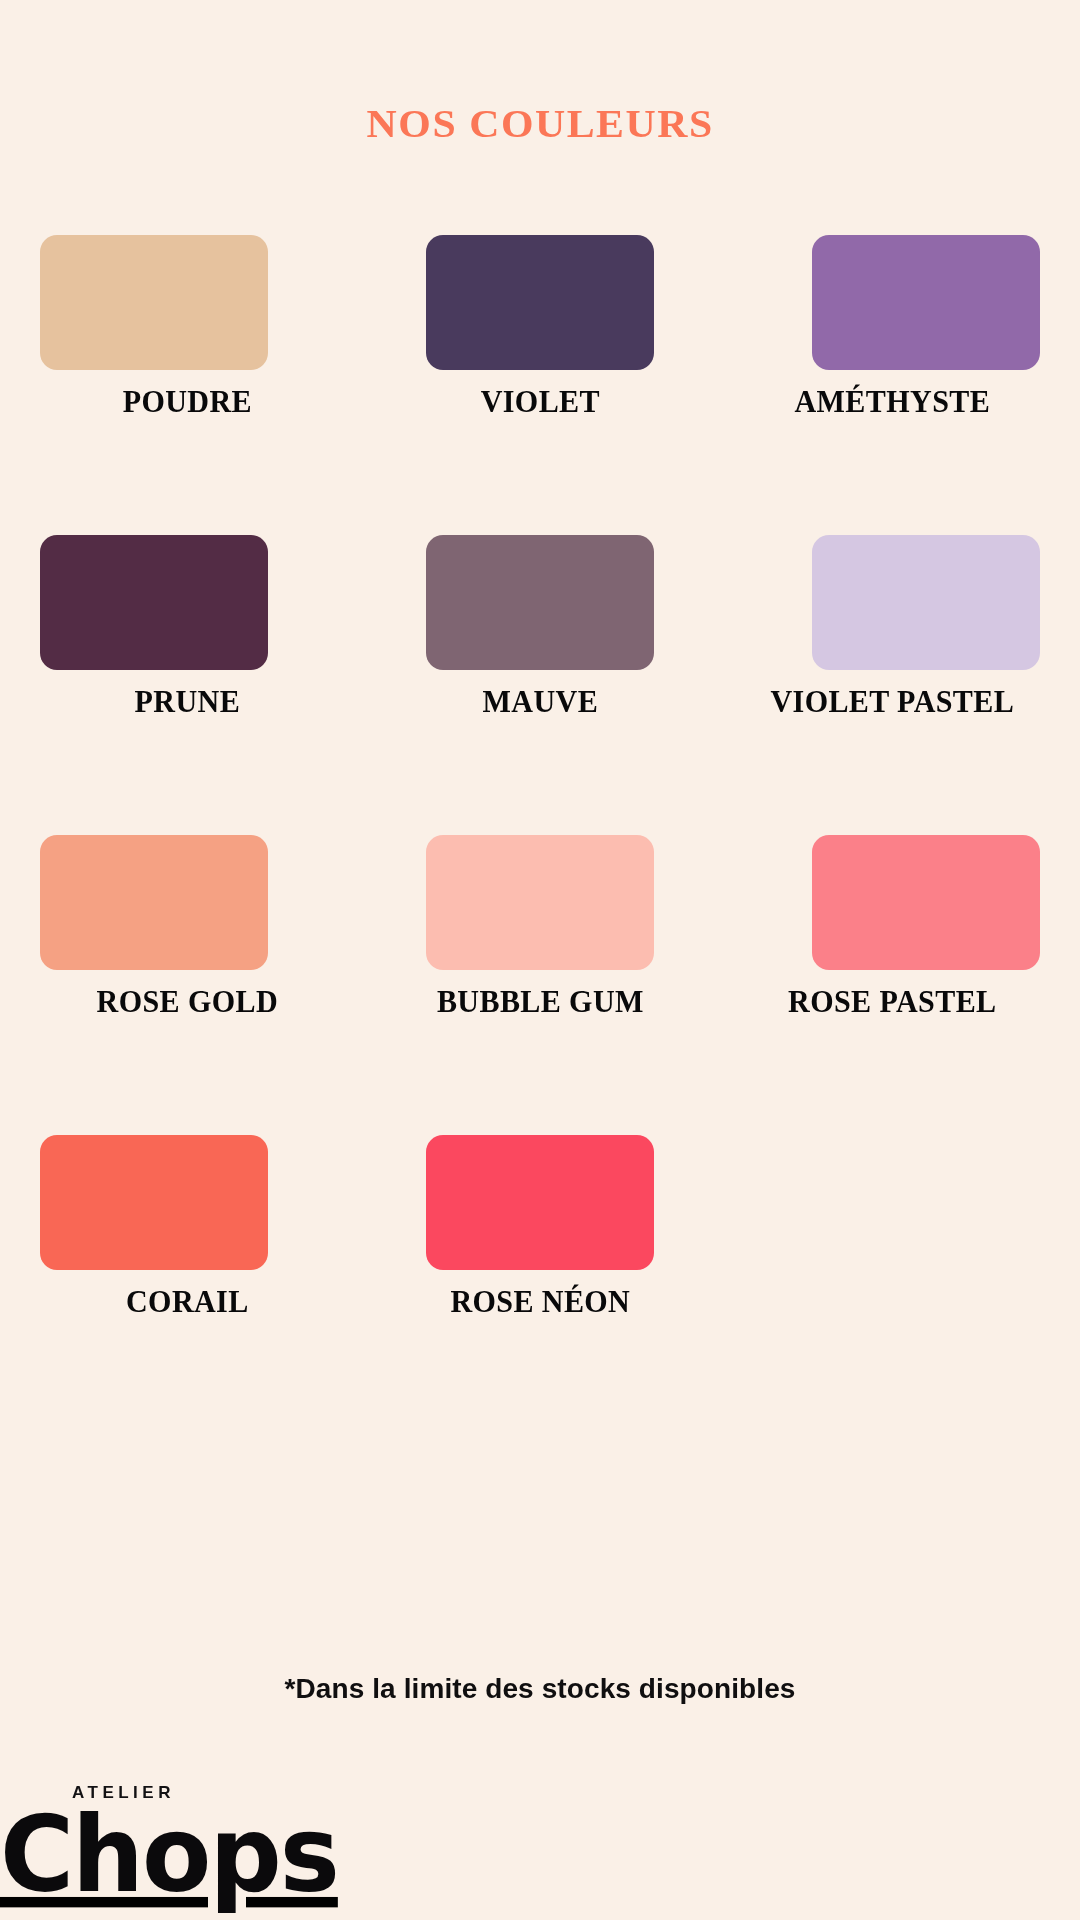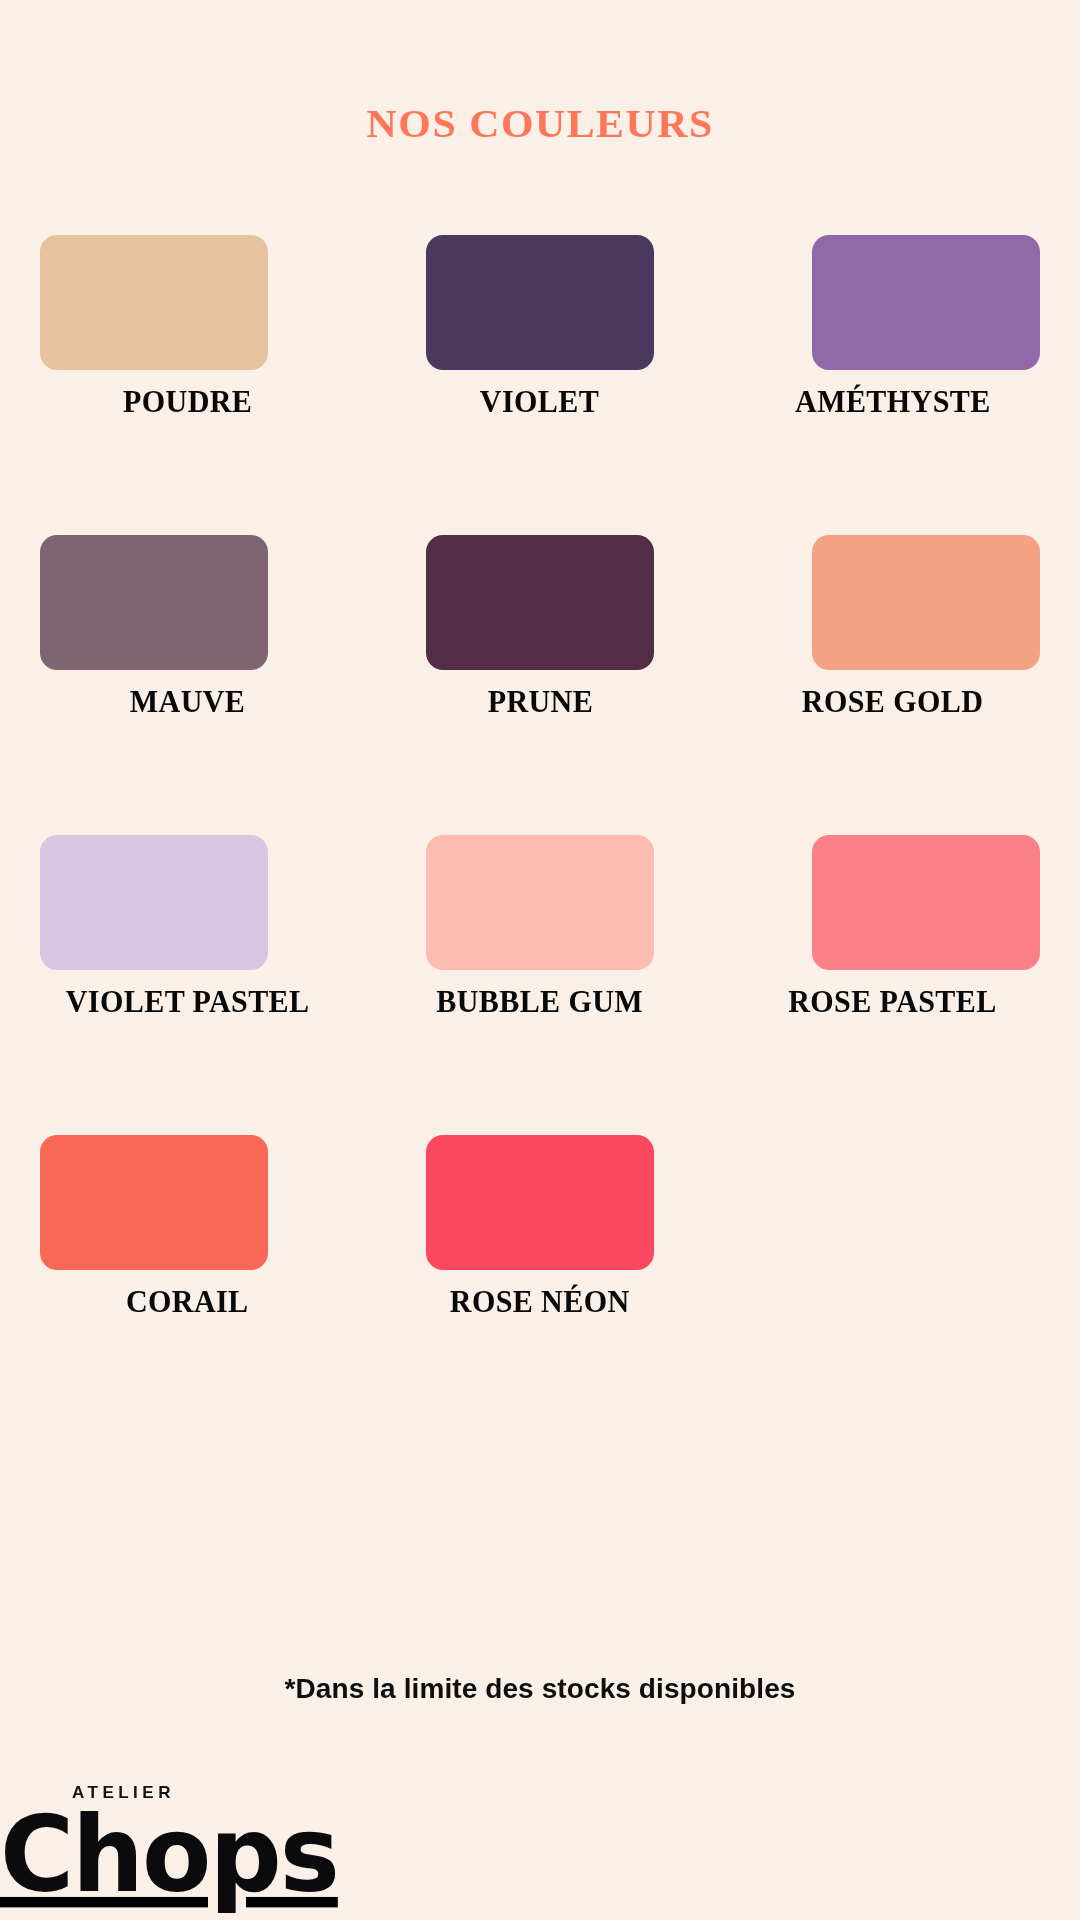--- a/index.html
+++ b/index.html
@@ -53,21 +53,20 @@
     display: grid;
     grid-template-columns: repeat(3, 1fr);
     grid-template-rows: repeat(4, 300px);
     column-gap: 58px;
     row-gap: 0px;
   }
 
   .cell {
     display: flex;
     flex-direction: column;
-    align-items: center;
   }
 
   .swatch {
     width: 228px;
     height: 135px;
     border-radius: 17px;
     align-self: flex-start;
   }
   .cell:nth-child(3n+2) .swatch { align-self: center; }
   .cell:nth-child(3n)   .swatch { align-self: flex-end; }
@@ -150,34 +149,34 @@
       </div>
       <div class="cell">
         <div class="swatch" style="background: rgb(73, 58, 93);"></div>
         <div class="swatch-label">VIOLET</div>
       </div>
       <div class="cell">
         <div class="swatch" style="background: rgb(145, 105, 169);"></div>
         <div class="swatch-label">AMÉTHYSTE</div>
       </div>
       <div class="cell">
+        <div class="swatch" style="background: rgb(83, 44, 69);"></div>
+        <div class="swatch-label">PRUNE</div>
+      </div>
+      <div class="cell">
         <div class="swatch" style="background: rgb(127, 101, 114);"></div>
         <div class="swatch-label">MAUVE</div>
       </div>
       <div class="cell">
-        <div class="swatch" style="background: rgb(83, 44, 69);"></div>
-        <div class="swatch-label">PRUNE</div>
+        <div class="swatch" style="background: rgb(213, 199, 226);"></div>
+        <div class="swatch-label">VIOLET PASTEL</div>
       </div>
       <div class="cell">
         <div class="swatch" style="background: rgb(245, 161, 131);"></div>
         <div class="swatch-label">ROSE GOLD</div>
-      </div>
-      <div class="cell">
-        <div class="swatch" style="background: rgb(213, 199, 226);"></div>
-        <div class="swatch-label">VIOLET PASTEL</div>
       </div>
       <div class="cell">
         <div class="swatch" style="background: rgb(252, 189, 176);"></div>
         <div class="swatch-label">BUBBLE GUM</div>
       </div>
       <div class="cell">
         <div class="swatch" style="background: rgb(251, 128, 137);"></div>
         <div class="swatch-label">ROSE PASTEL</div>
       </div>
       <div class="cell">

